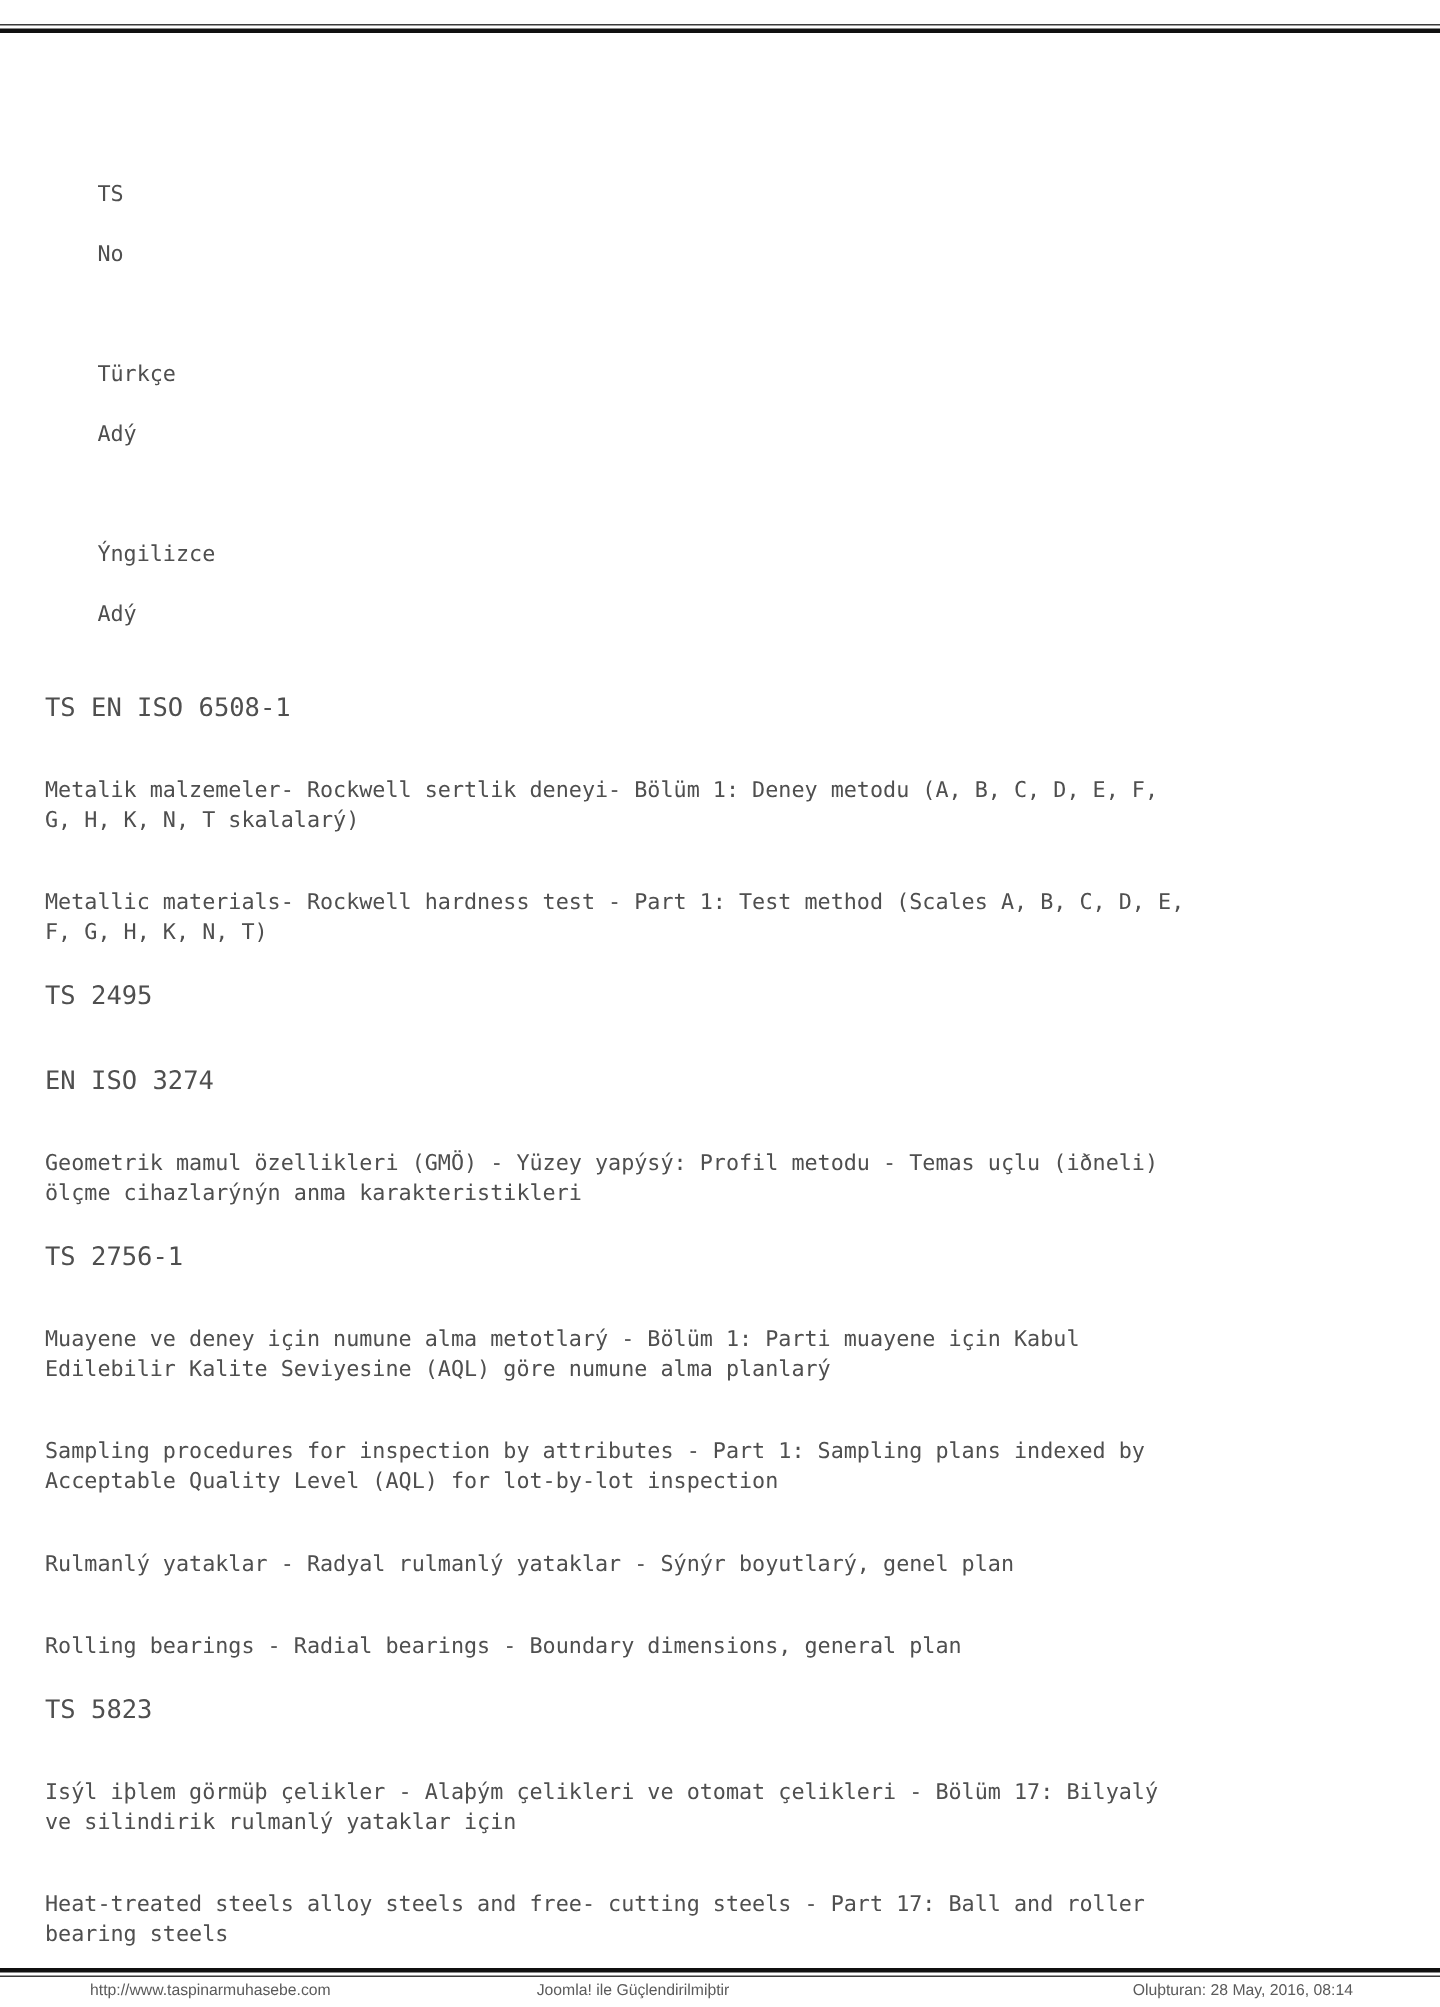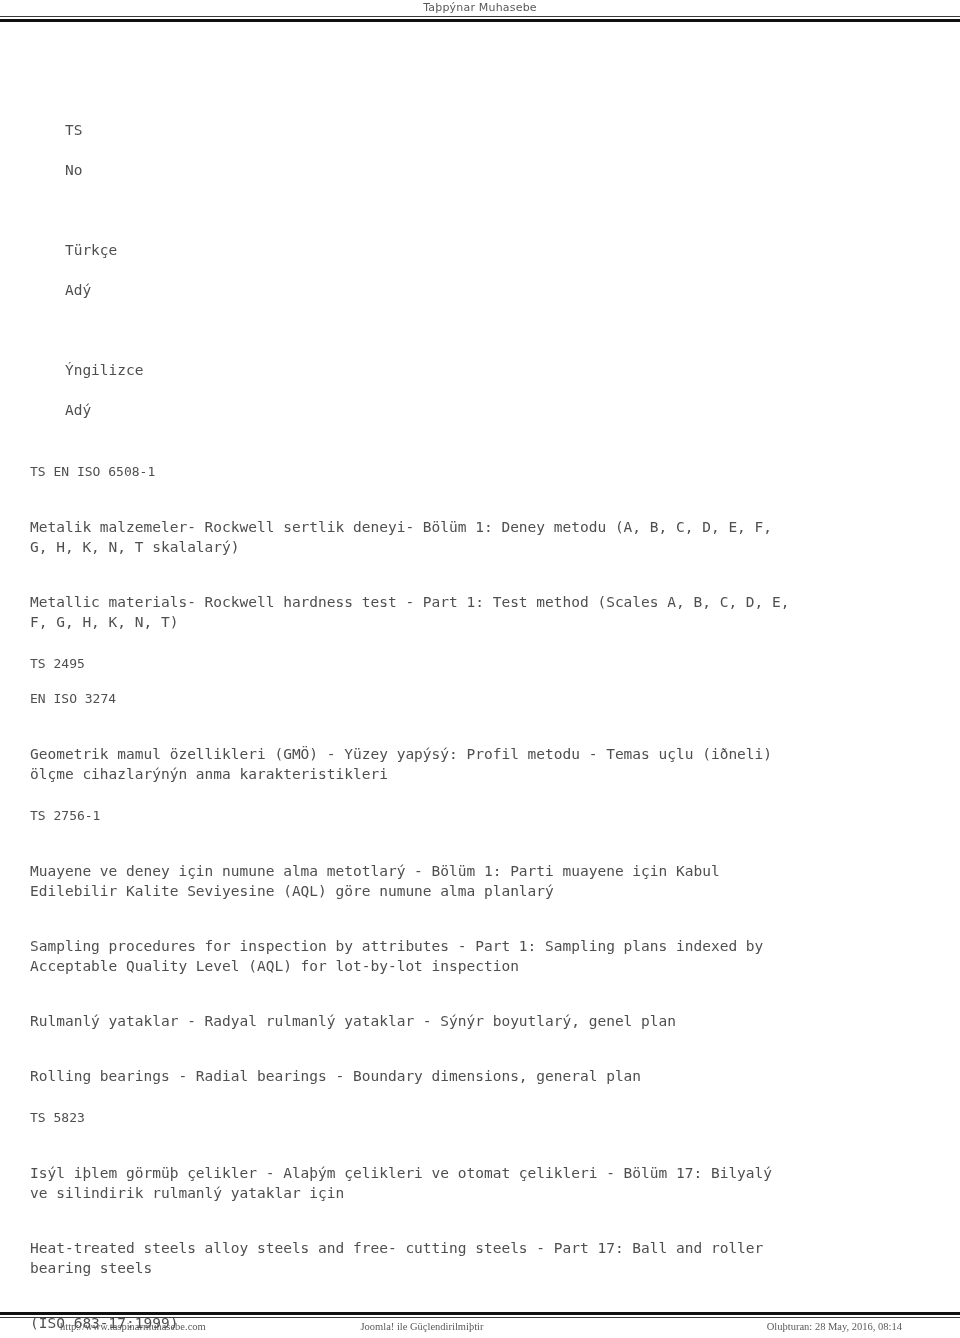--- a/index.html
+++ b/index.html
@@ -66,26 +66,26 @@
     line-height: 20px;
     white-space: pre;
     margin: 0;
   }
   .col-head.gap-before { margin-top: 20px; }
 
   .entry { margin-top: 22px; }
   .entry:first-of-type { margin-top: 22px; }
 
   .entry-code {
-    font-size: 13px;
+    font-size: 17px;
     line-height: 20px;
     white-space: pre-wrap;
     margin: 0;
   }
-  .entry-code + .entry-code { margin-top: 15px; }
+  .entry-code + .entry-code { margin-top: 37px; }
 
   .entry-title {
     font-size: 14.5px;
     line-height: 20px;
     white-space: pre-wrap;
     margin-top: 35px;
     max-width: 760px;
   }
 
   
@@ -114,36 +114,35 @@
   }
   .footer-row {
     position: absolute;
     left: 0;
     top: 9px;
     width: 960px;
     height: 17px;
   }
   .footer-cell {
     position: absolute;
-    font-family: Liberation Serif, serif;
+    font-family: Liberation Sans, sans-serif;
     font-size: 10.5px;
     color: #5a5a5a;
     white-space: nowrap;
     top: 0;
   }
   .footer-left  { left: 60px; }
   .footer-center{ left: 0; width: 844px; text-align: center; }
   .footer-right { right: 58px; }
   .footer-left a { color: #5a5a5a; text-decoration: none; }
 </style>
 </head>
 <body>
 
 <div class="page-header">
-  <div class="page-header-title">Taþpýnar Muhasebe</div>
   <div class="rule-thin"></div>
   <div class="rule-thick"></div>
 </div>
 
 <div class="content">
 
   <div class="col-head">
     <span>TS</span><br>
     <span>No</span>
   </div>

